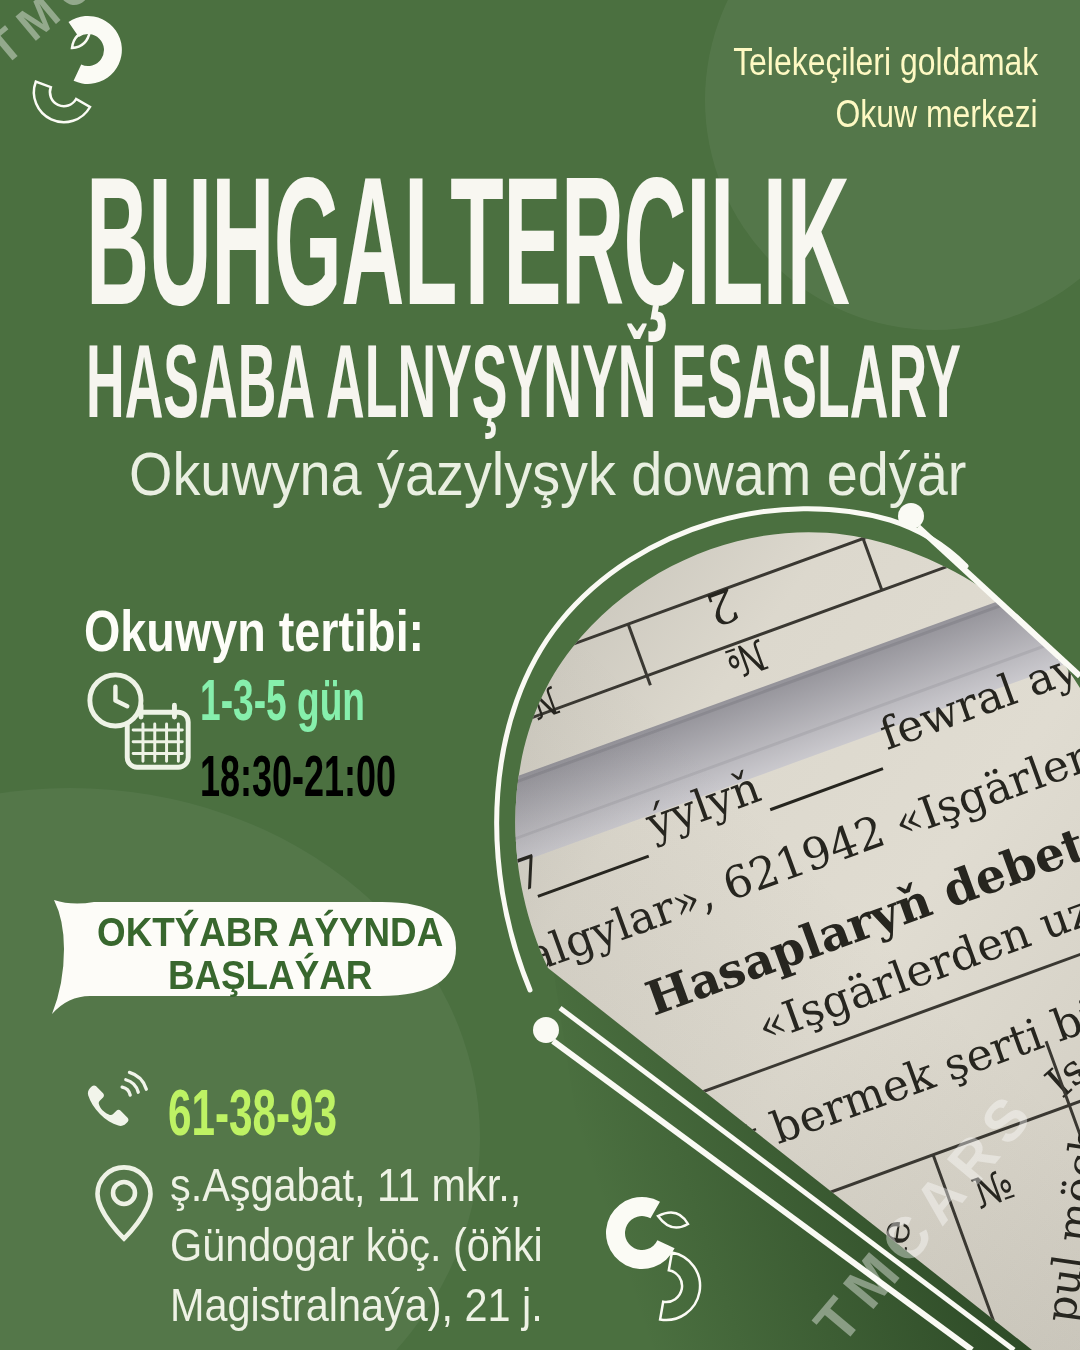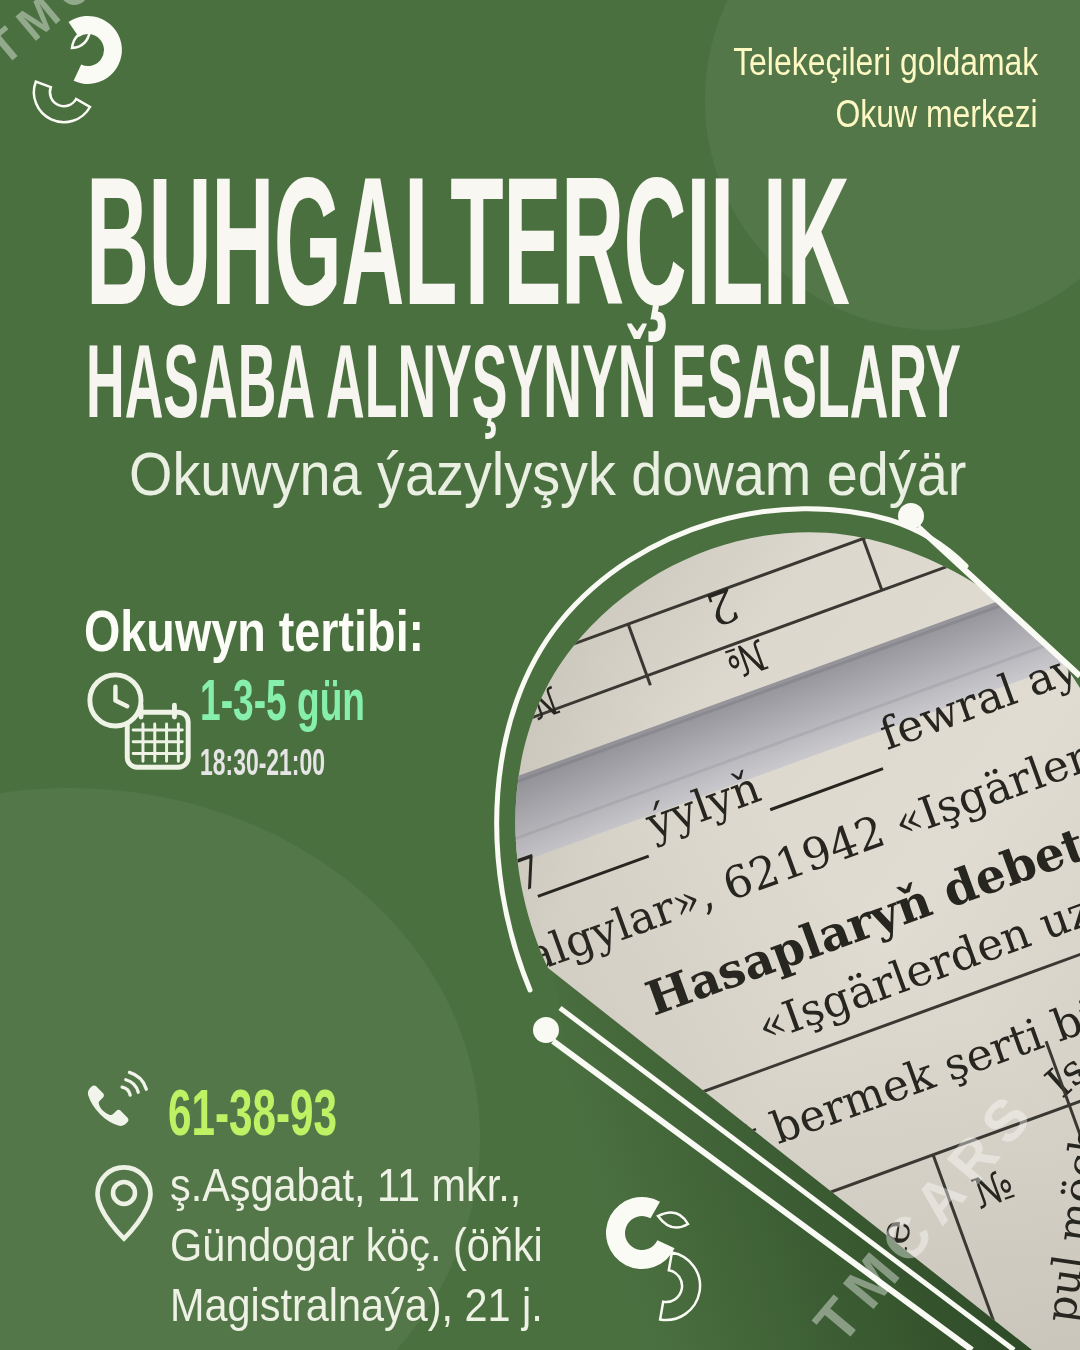--- a/index.html
+++ b/index.html
@@ -27,21 +27,21 @@
   .org{right:42px;top:36px;text-align:right;color:#fef9c3;font-size:38px;line-height:1.38;}
 
   
   .title{left:86px;top:150px;color:#f8f7f1;font-size:182px;font-weight:700;line-height:1;}
   .subtitle{left:86px;top:330px;color:#f6f5ef;font-size:103px;font-weight:700;line-height:1;}
   .tagline{left:86px;top:438px;color:#e9efe1;font-size:62px;font-weight:400;margin-left:43px;}
 
   
   .sch-head{left:84px;top:598px;color:#fdfdf8;font-size:57px;font-weight:700;text-decoration:underline;}
   .sch-days{left:200px;top:666px;color:#86efac;font-size:58px;font-weight:700;}
-  .sch-time{left:200px;top:742px;color:#e5e5e5;font-size:37px;font-weight:700;}
+  .sch-time{left:200px;top:742px;color:#000000;font-size:58px;font-weight:700;}
 
   
   .badge{left:50px;top:896px;width:412px;height:124px;}
   .badge svg{position:absolute;left:0;top:0;}
   .badge-text{position:absolute;left:50px;top:10px;width:340px;height:96px;
     display:flex;flex-direction:column;align-items:center;justify-content:center;
     color:#38672e;font-weight:700;font-size:40px;line-height:1.08;}
 
   
   .phone-num{left:168px;top:1076px;color:#bef264;font-size:64px;font-weight:700;}
@@ -174,20 +174,29 @@
 
     <path d="M530 990 C478 864 486 714 560 622 C640 524 780 488 890 520 C922 530 948 548 966 566" fill="none" stroke="#fafaf4" stroke-width="5" stroke-linecap="round"></path>
     <path d="M560 1008 L1014 1350" stroke="#fafaf4" stroke-width="5"></path>
 
     <circle cx="911" cy="516" r="13" fill="#fafaf4"></circle>
     <line x1="918" y1="527" x2="1080" y2="676" stroke="#fafaf4" stroke-width="6"></line>
     <circle cx="546" cy="1030" r="13" fill="#fafaf4"></circle>
     <line x1="553" y1="1041" x2="972" y2="1350" stroke="#fafaf4" stroke-width="6"></line>
   </svg>
 
+  <div class="abs badge">
+    <svg width="412" height="124" viewBox="0 0 412 124">
+      <path d="M44 6 H332 Q406 6 406 52 Q406 100 330 100 H40 Q18 100 2 118 Q14 88 14 53 Q14 24 4 4 Q22 10 44 6 Z" fill="#fdfcf8"></path>
+    </svg>
+    <div class="badge-text">
+      <span class="cond" style="transform:scaleX(.92);transform-origin:center top;">OKTÝABR AÝYNDA</span>
+      <span class="cond" style="transform:scaleX(.92);transform-origin:center top;">BAŞLAÝAR</span>
+    </div>
+  </div>
 
   <svg class="icon" style="left:84px;top:1068px;" width="66" height="66" viewBox="0 0 90 90">
     <path d="M25.9 58.2c-3.2-3.2-5-6.6-5.6-9.1-.4-1.7 0-3.3 1.2-4.5l4.5-4.5c1.6-1.6 1.6-4.2 0-5.8L16.6 24.9c-1.6-1.6-4.2-1.6-5.8 0l-2.5 2.5c-2.7 2.7-3.6 6.6-2.5 10.1 2.8 8.7 8.3 17.5 15.9 25.1 7.6 7.6 16.4 13.1 25.1 15.9 3.5 1.1 7.4.2 10.1-2.5l2.5-2.5c1.6-1.6 1.6-4.2 0-5.8L50 58.3c-1.6-1.6-4.2-1.6-5.8 0l-4.5 4.5c-1.2 1.2-2.8 1.6-4.5 1.2-2.5-.6-5.9-2.4-9.1-5.6z" fill="#f1f4ea"></path>
     <g stroke="#f1f4ea" stroke-width="4.5" fill="none" stroke-linecap="round">
       <path d="M52 26 a14 14 0 0 1 11 11"></path>
       <path d="M57 16 a24 24 0 0 1 17 17"></path>
       <path d="M62 6 a34 34 0 0 1 23 23"></path>
     </g>
   </svg>
   <div class="abs phone-num">

